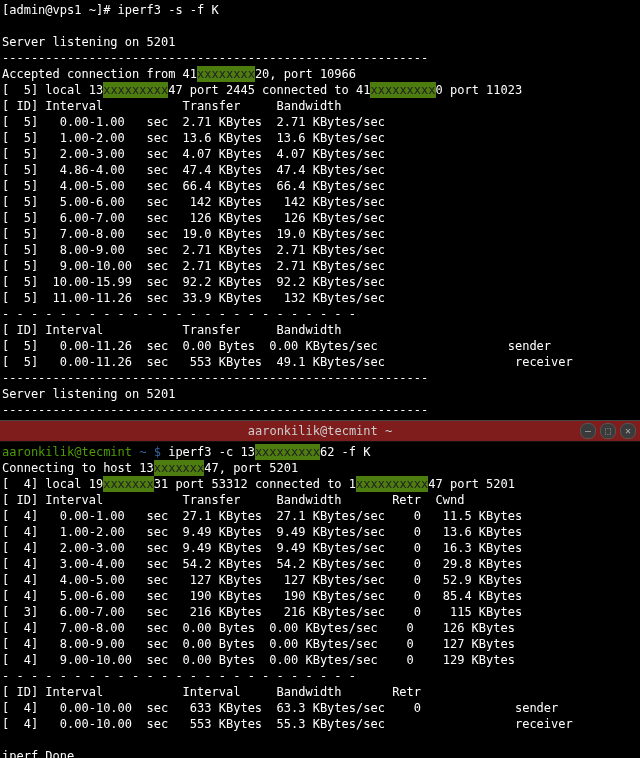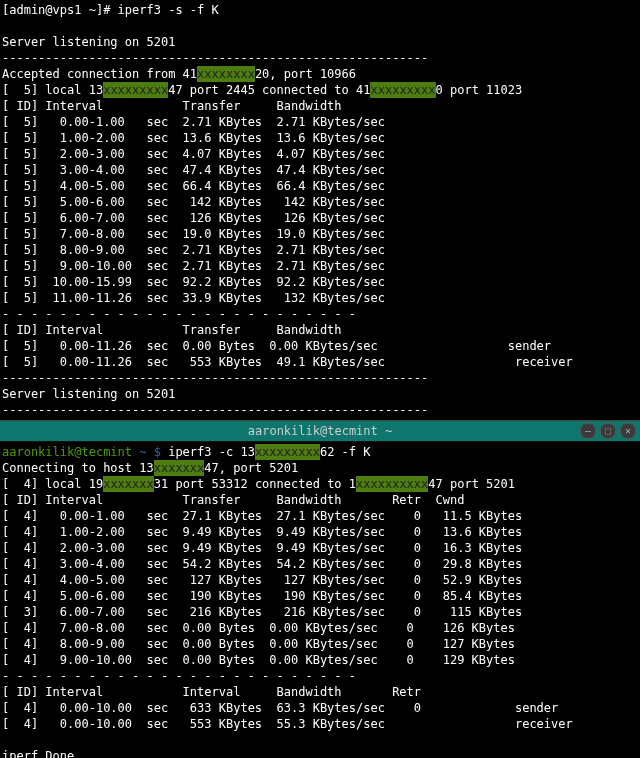--- a/index.html
+++ b/index.html
@@ -1,19 +1,19 @@
 <!DOCTYPE html>
 <html><head>
 <meta charset="utf-8">
 <style>
   html,body{margin:0;padding:0;background:#000;color:#fff;font-family:"DejaVu Sans Mono","Menlo","Consolas",monospace;font-size:12px;line-height:16px;width:640px}
   .term{background:#000;padding:2px 2px}
   pre{margin:0;white-space:pre;font-family:inherit}
   .dashed{color:#fff}
-  .titlebar{height:20px;background:#0f766e;display:flex;align-items:center;position:relative;border-top:1px solid #444;border-bottom:1px solid #111}
+  .titlebar{height:20px;background:#7f1d1d;display:flex;align-items:center;position:relative;border-top:1px solid #444;border-bottom:1px solid #111}
   .titletext{flex:1;text-align:center;color:#ccc;font-size:12px}
   .winbtns{position:absolute;right:4px;top:2px;display:flex;gap:4px}
   .winbtn{width:14px;height:14px;border-radius:7px;background:#3a3a3a;color:#aaa;font-size:10px;display:flex;align-items:center;justify-content:center;border:1px solid #555}
   .prompt-user{color:#4e9a06}
   .prompt-tilde{color:#3465a4}
   .smudge{display:inline-block;background:#4d7c0f;color:#222;border-radius:0}
   .row{white-space:pre}
 </style>
 </head>
 <body>
@@ -23,21 +23,21 @@
 <pre> </pre>
 <pre>Server listening on 5201</pre>
 <pre class="dashed">-----------------------------------------------------------</pre>
 <pre class="row"><span>Accepted connection from 41</span><span class="smudge">xxxxxxxx</span><span>20, port 10966</span></pre>
 <pre class="row"><span>[  5] local 13</span><span class="smudge">xxxxxxxxx</span><span>47 port 2445 connected to 41</span><span class="smudge">xxxxxxxxx</span><span>0 port 11023</span></pre>
 <pre>[ ID] Interval           Transfer     Bandwidth</pre>
 <div id="top-rows">
       <pre>[  5]   0.00-1.00   sec  2.71 KBytes  2.71 KBytes/sec</pre>
       <pre>[  5]   1.00-2.00   sec  13.6 KBytes  13.6 KBytes/sec</pre>
       <pre>[  5]   2.00-3.00   sec  4.07 KBytes  4.07 KBytes/sec</pre>
-      <pre>[  5]   3.00-4.00   sec  47.4 KBytes  47.4 KBytes/sec</pre>
+      <pre>[  5]   4.86-4.00   sec  47.4 KBytes  47.4 KBytes/sec</pre>
       <pre>[  5]   4.00-5.00   sec  66.4 KBytes  66.4 KBytes/sec</pre>
       <pre>[  5]   5.00-6.00   sec   142 KBytes   142 KBytes/sec</pre>
       <pre>[  5]   6.00-7.00   sec   126 KBytes   126 KBytes/sec</pre>
       <pre>[  5]   7.00-8.00   sec  19.0 KBytes  19.0 KBytes/sec</pre>
       <pre>[  5]   8.00-9.00   sec  2.71 KBytes  2.71 KBytes/sec</pre>
       <pre>[  5]   9.00-10.00  sec  2.71 KBytes  2.71 KBytes/sec</pre>
       <pre>[  5]  10.00-15.99  sec  92.2 KBytes  92.2 KBytes/sec</pre>
       <pre>[  5]  11.00-11.26  sec  33.9 KBytes   132 KBytes/sec</pre>
     </div>
 <pre>- - - - - - - - - - - - - - - - - - - - - - - - -</pre>

